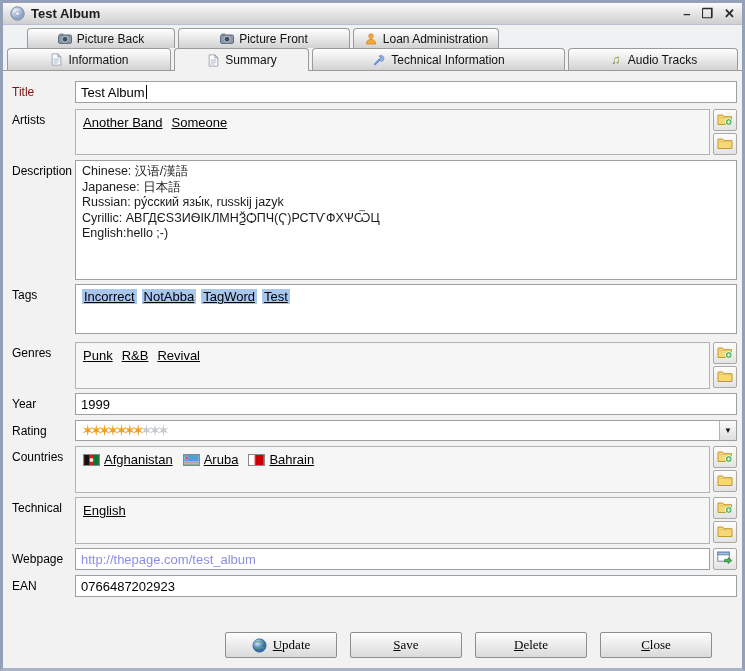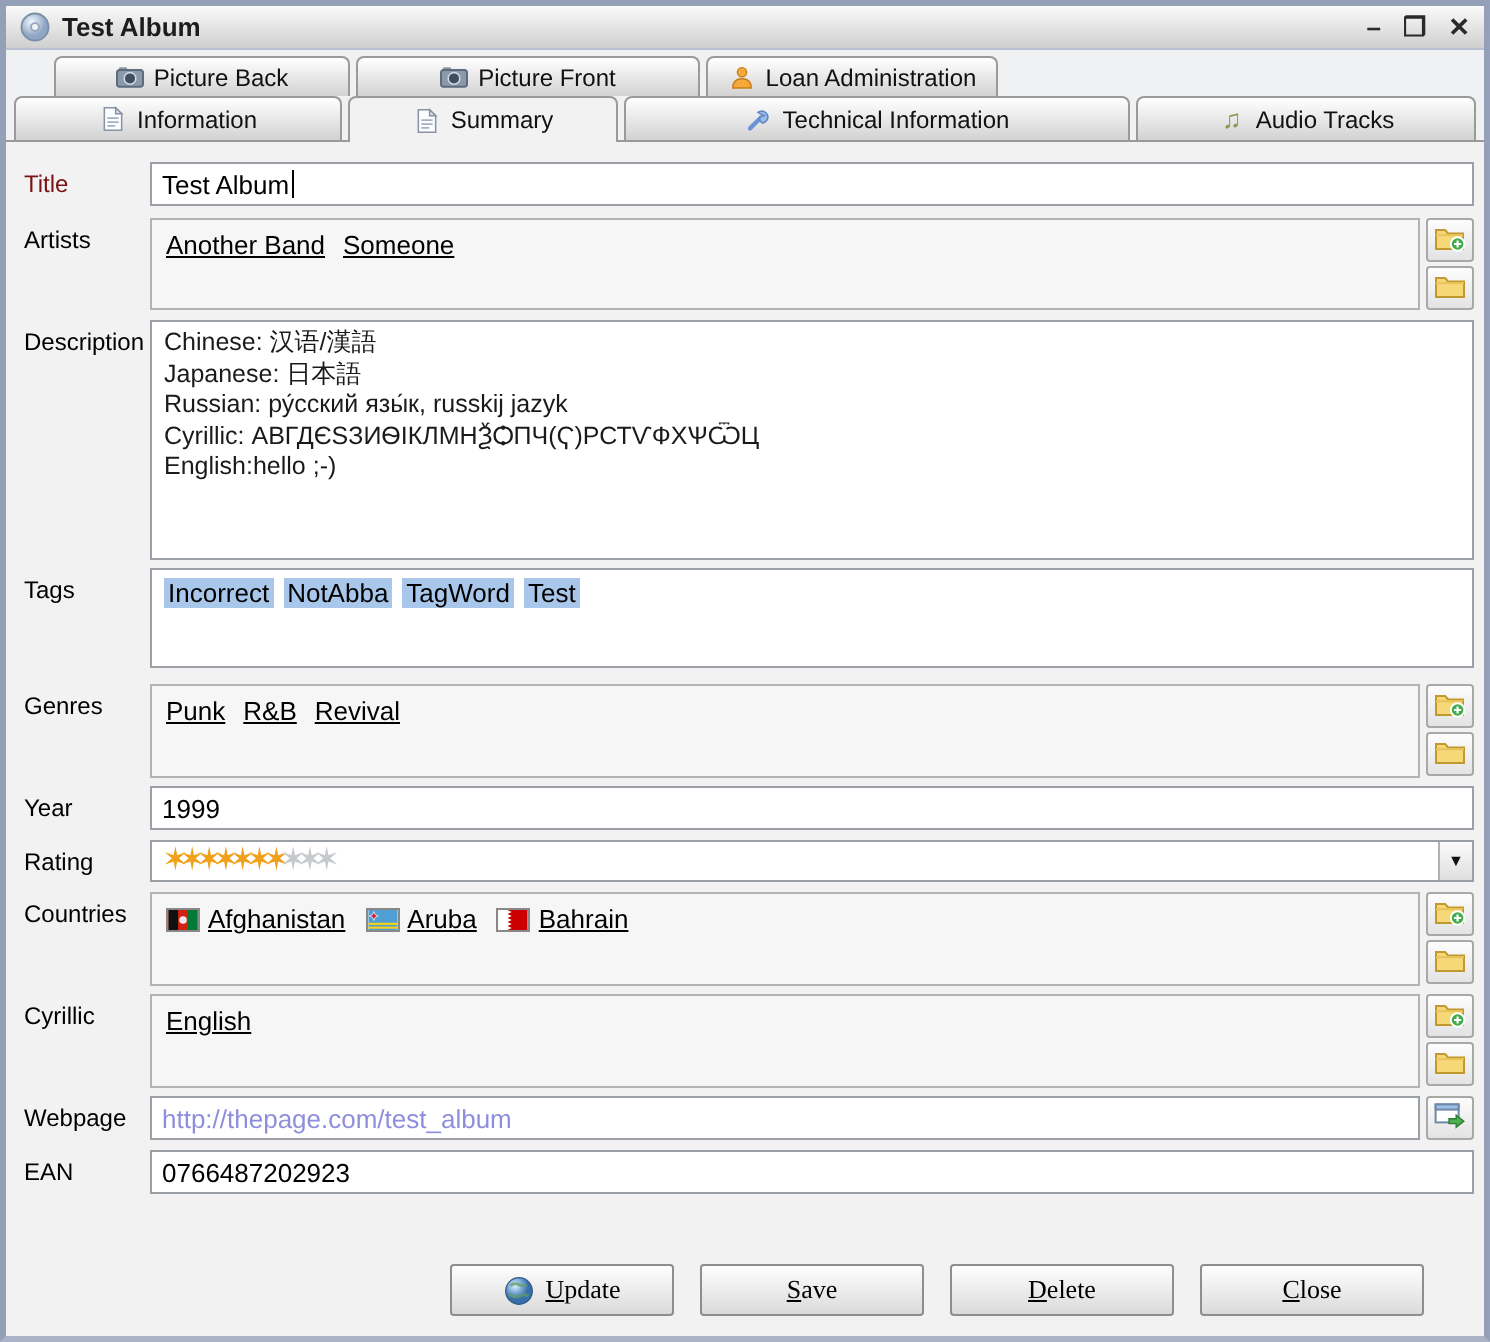--- a/index.html
+++ b/index.html
@@ -78,21 +78,21 @@
   .country{display:inline-flex;align-items:center;gap:4px;margin-right:10px;}
   .country .link{margin-right:0;}
   .flag{width:17px;height:12px;display:inline-block;border:1px solid #888;flex:none;}
   .flag svg{display:block;width:100%;height:100%;}
   .descbox{
     height:120px;align-items:flex-start;
     font-size:12.5px;line-height:15.6px;color:#1a1a1a;
     white-space:pre-line;display:block;padding:3px 6px;overflow:hidden;
   }
   .tagsbox{height:50px;display:block;padding:4px 6px;background:#fff;}
-  .tag{background:#a9c7ea;color:#000;padding:0 2px;margin-right:5px;font-size:13px;cursor:pointer;}
+  .tag{background:#a9c7ea;color:#000;padding:0 2px;margin-right:5px;font-size:13px;cursor:pointer;text-decoration:underline;}
   .h22{height:22px;}
   .h46{height:46px;}
   .h47{height:47px;}
   .ratingbox{
     height:21px;background:#fff;border:1px solid #9aa0a6;flex:1;
     display:flex;align-items:center;padding:0 3px;position:relative;cursor:pointer;
   }
   .stars{letter-spacing:-5px;font-size:16px;line-height:1;padding-left:2px;}
   .star{color:#f0a019;}
   .star.empty{color:#c6c9cd;}
@@ -371,21 +371,21 @@
           <svg width="16" height="14" viewBox="0 0 16 14">
                 <path d="M1 3 h4.6 l1.4 1.7 H15 v7.8 H1 Z" fill="#f6d878" stroke="#c0992f"></path>
                 <path d="M1 5.6 H15" stroke="#e8c35a"></path>
               </svg>
         </span>
           </button>
       </div>
     </div>
 
     <div class="row mb4">
-      <label class="flabel">Cyrillic</label>
+      <label class="flabel">Technical</label>
       <div class="fwrap">
         <div class="panelbox h47" id="languages-list"><span class="link">English</span></div>
       </div>
       <div class="sidebtns">
         <button class="iconbtn">
             <span>
           <svg width="16" height="14" viewBox="0 0 16 14">
                 <path d="M1 3 h4.6 l1.4 1.7 H14.5 v7.8 H1 Z" fill="#f6d878" stroke="#c0992f"></path>
                 <path d="M1 5.6 H14.5" stroke="#e8c35a"></path>
                 <circle cx="11.8" cy="10" r="3.4" fill="#3fae49" stroke="#fff"></circle>

